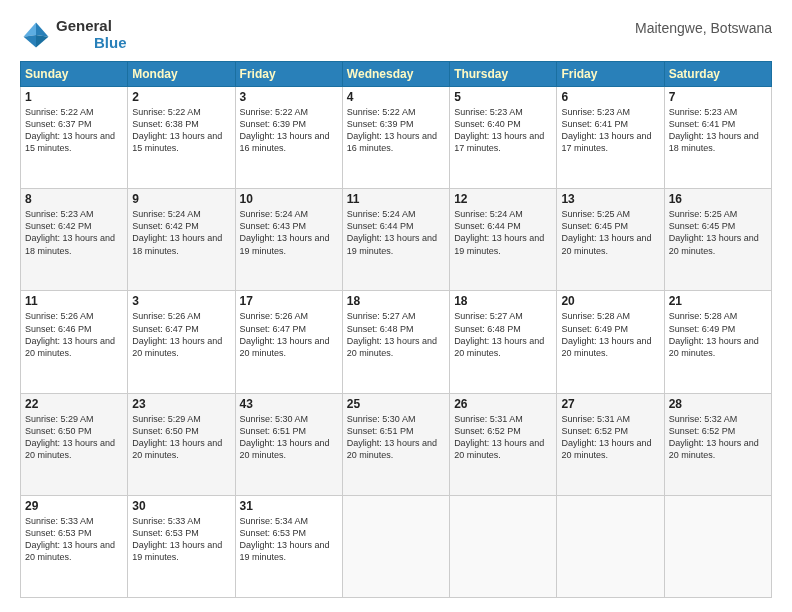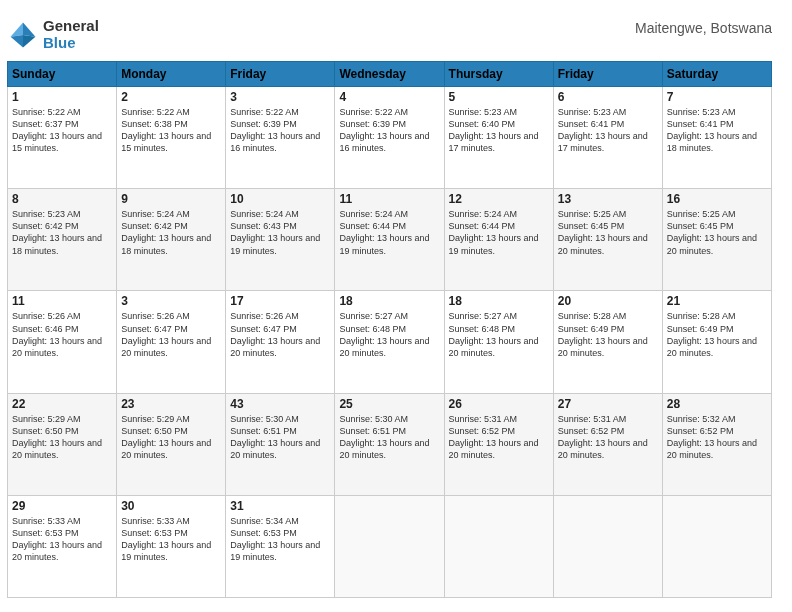--- a/index.html
+++ b/index.html
@@ -6,21 +6,21 @@
     body {
       font-family: Arial, sans-serif;
       background: #fff;
       width: 792px;
       height: 612px;
       overflow: hidden;
     }
     .page {
       width: 792px;
       height: 612px;
-      padding: 18px 20px 14px 7px;
+      padding: 18px 20px 14px 20px;
       display: flex;
       flex-direction: column;
     }
     .header {
       display: flex;
       justify-content: space-between;
       align-items: flex-start;
       margin-bottom: 10px;
     }
     .logo {
@@ -35,20 +35,21 @@
     }
     .logo-general {
       font-size: 15px;
       font-weight: bold;
       color: #333;
     }
     .logo-blue {
       font-size: 15px;
       font-weight: bold;
       color: #2980b9;
+      margin-left: 38px;
     }
     .logo-icon {
       width: 32px;
       height: 32px;
     }
     .title-block {
       text-align: right;
     }
     .month-title {
       font-size: 32px;
@@ -63,21 +64,21 @@
     }
     .calendar {
       flex: 1;
       border: 1px solid #ccc;
       border-collapse: collapse;
       width: 100%;
       table-layout: fixed;
     }
     .calendar th {
       background-color: #2980b9;
-      color: #000000;
+      color: #fef9c3;
       font-size: 12px;
       font-weight: bold;
       padding: 5px 4px;
       text-align: left;
       border: 1px solid #1a6fa0;
     }
     .calendar td {
       vertical-align: top;
       border: 1px solid #ccc;
       padding: 3px 4px;

